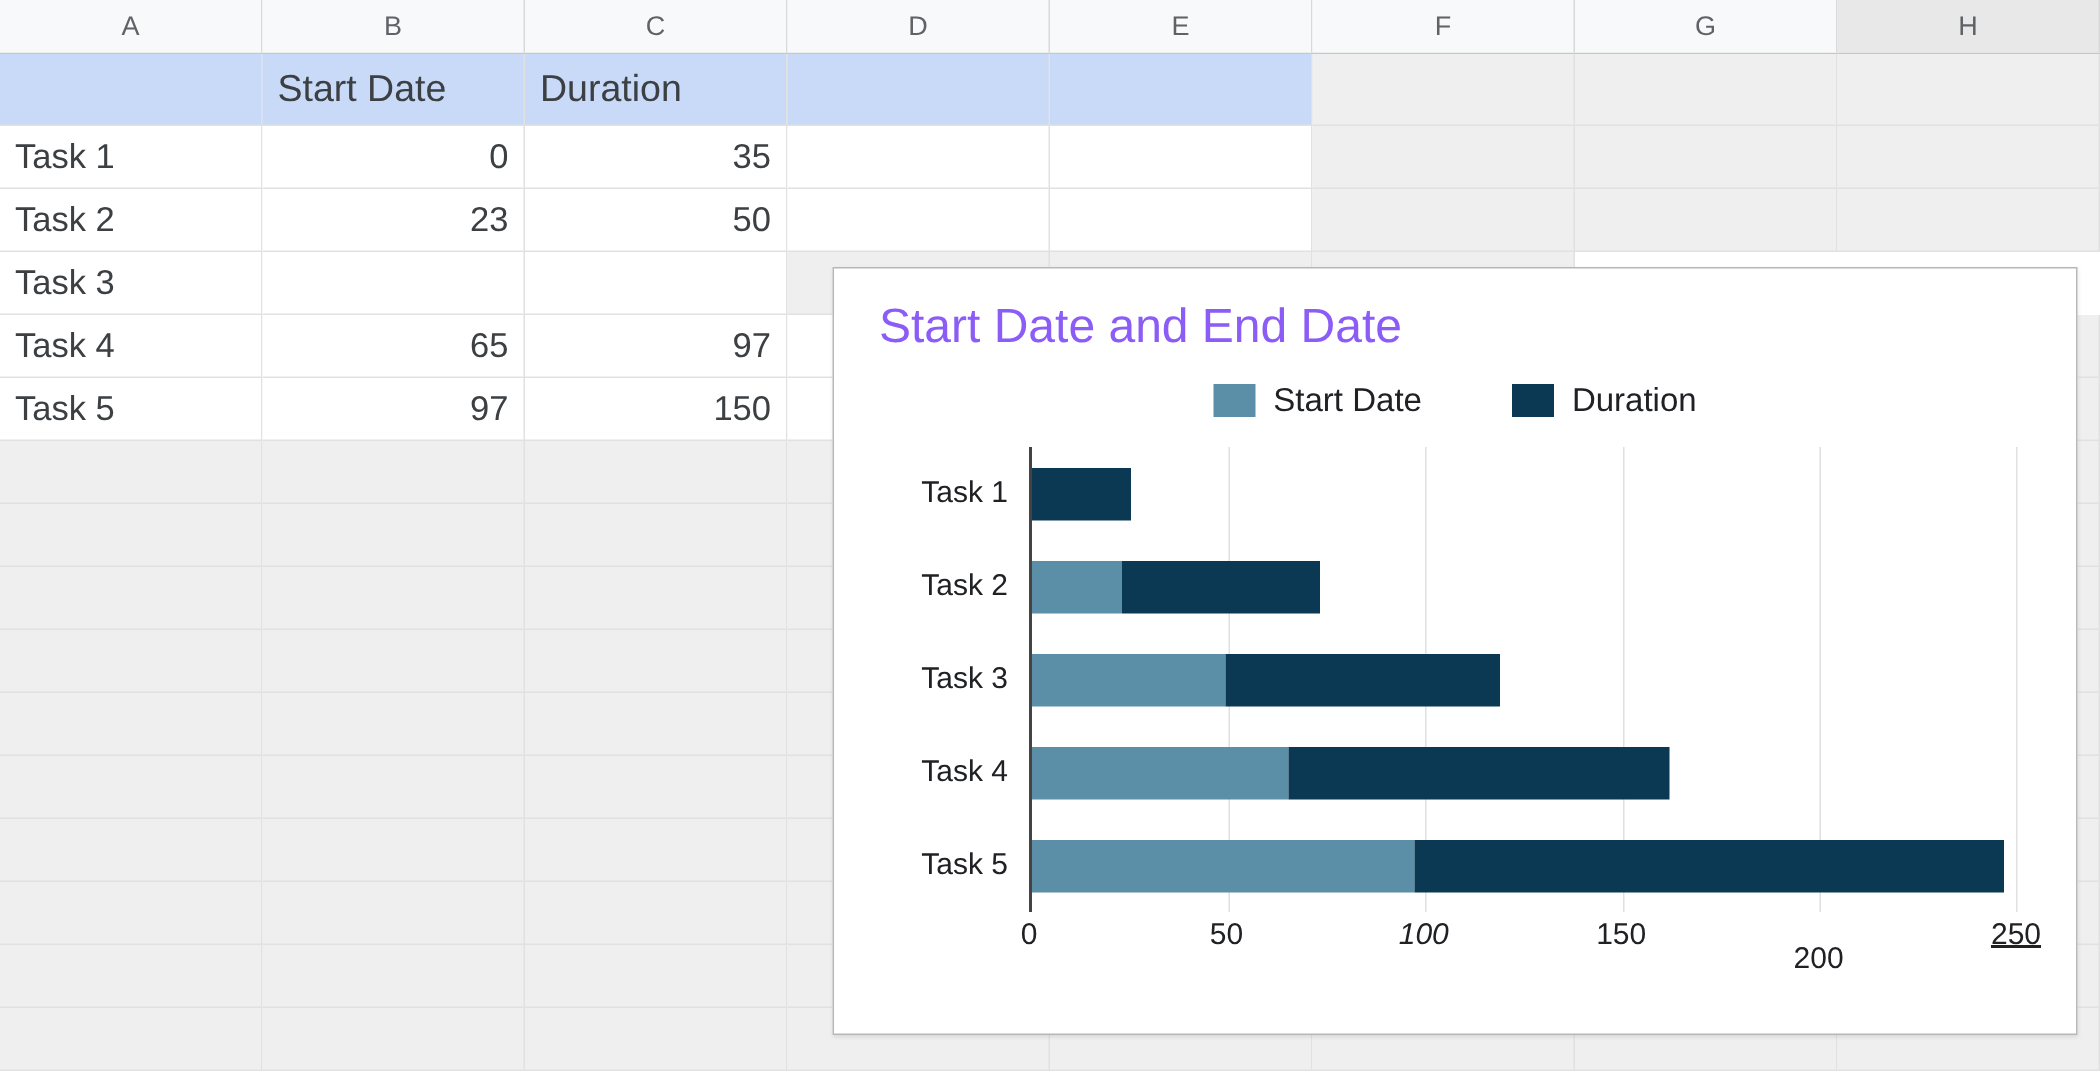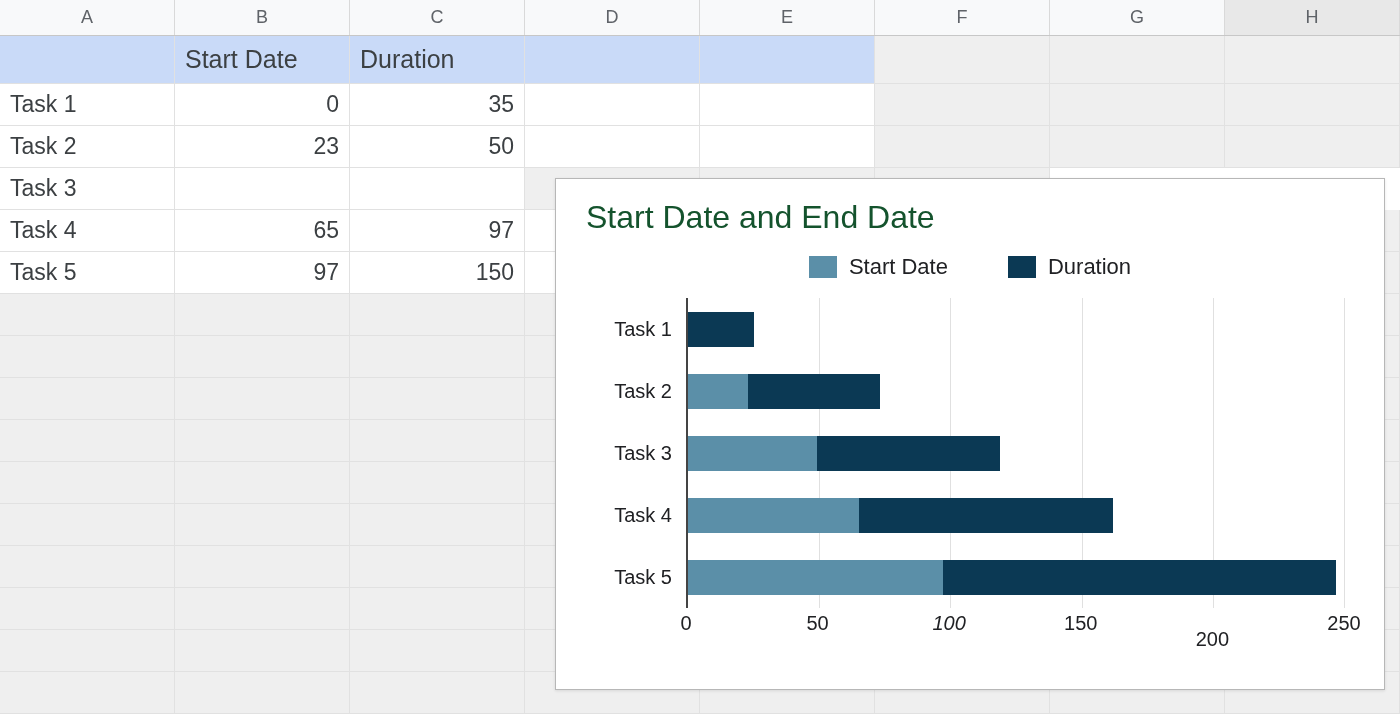--- a/index.html
+++ b/index.html
@@ -69,21 +69,21 @@
     left: 555px;
     top: 178px;
     width: 830px;
     height: 512px;
     background: #fff;
     border: 1px solid #b7b7b7;
     box-shadow: 0 1px 3px rgba(0,0,0,0.1);
     padding: 20px 30px 20px 30px;
   }
   .chart-title {
-    color: #14532d;
+    color: #8b5cf6;
     font-size: 32px;
     font-weight: 400;
     margin-bottom: 18px;
   }
   .legend {
     display: flex;
     justify-content: center;
     gap: 60px;
     font-size: 22px;
     color: #202124;
@@ -362,16 +362,16 @@
           <div class="bar-seg" style="width: 60%; background: rgb(11, 57, 84);"></div>
         </div>
         <div class="cat-label" style="top: 278.5px;">Task 5</div>
       </div>
     <div class="x-axis" id="x-axis">
         <div class="x-tick" style="left: 0%;">0</div>
         <div class="x-tick" style="left: 20%;">50</div>
         <div class="x-tick" style="left: 40%; font-style: italic;">100</div>
         <div class="x-tick" style="left: 60%;">150</div>
         <div class="x-tick" style="left: 80%; margin-top: 16px;">200</div>
-        <div class="x-tick" style="left: 100%;">250</div>
+        <div class="x-tick" style="left: 100%; text-decoration: underline;">250</div>
       </div>
   </div>
 </div>
 
 </body></html>

